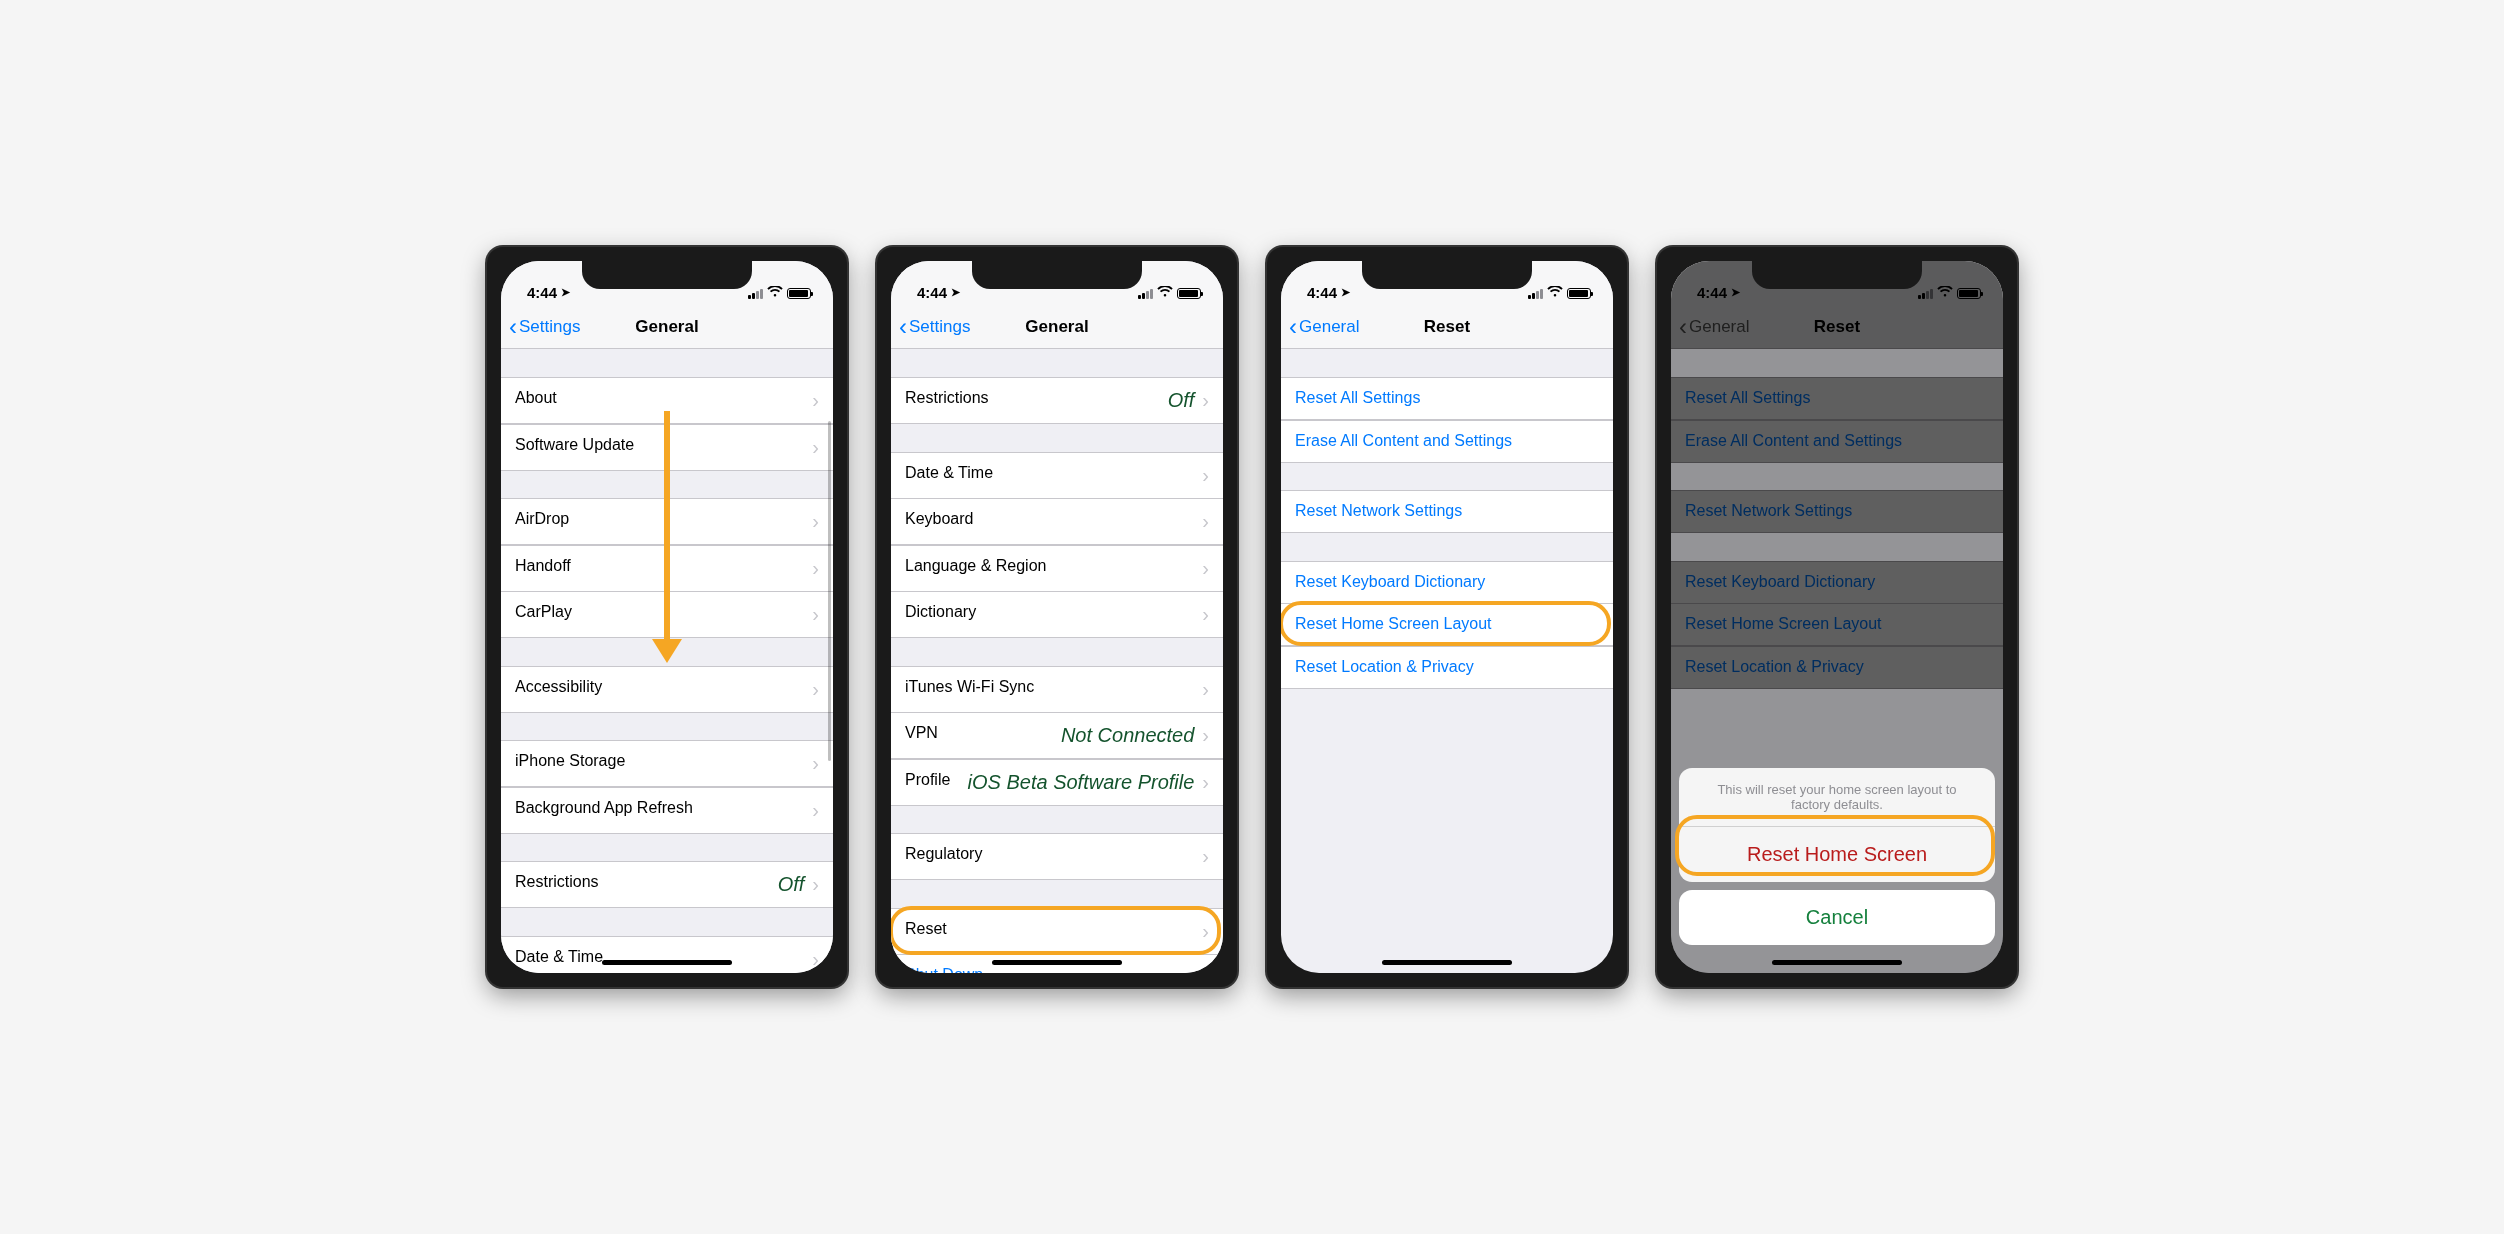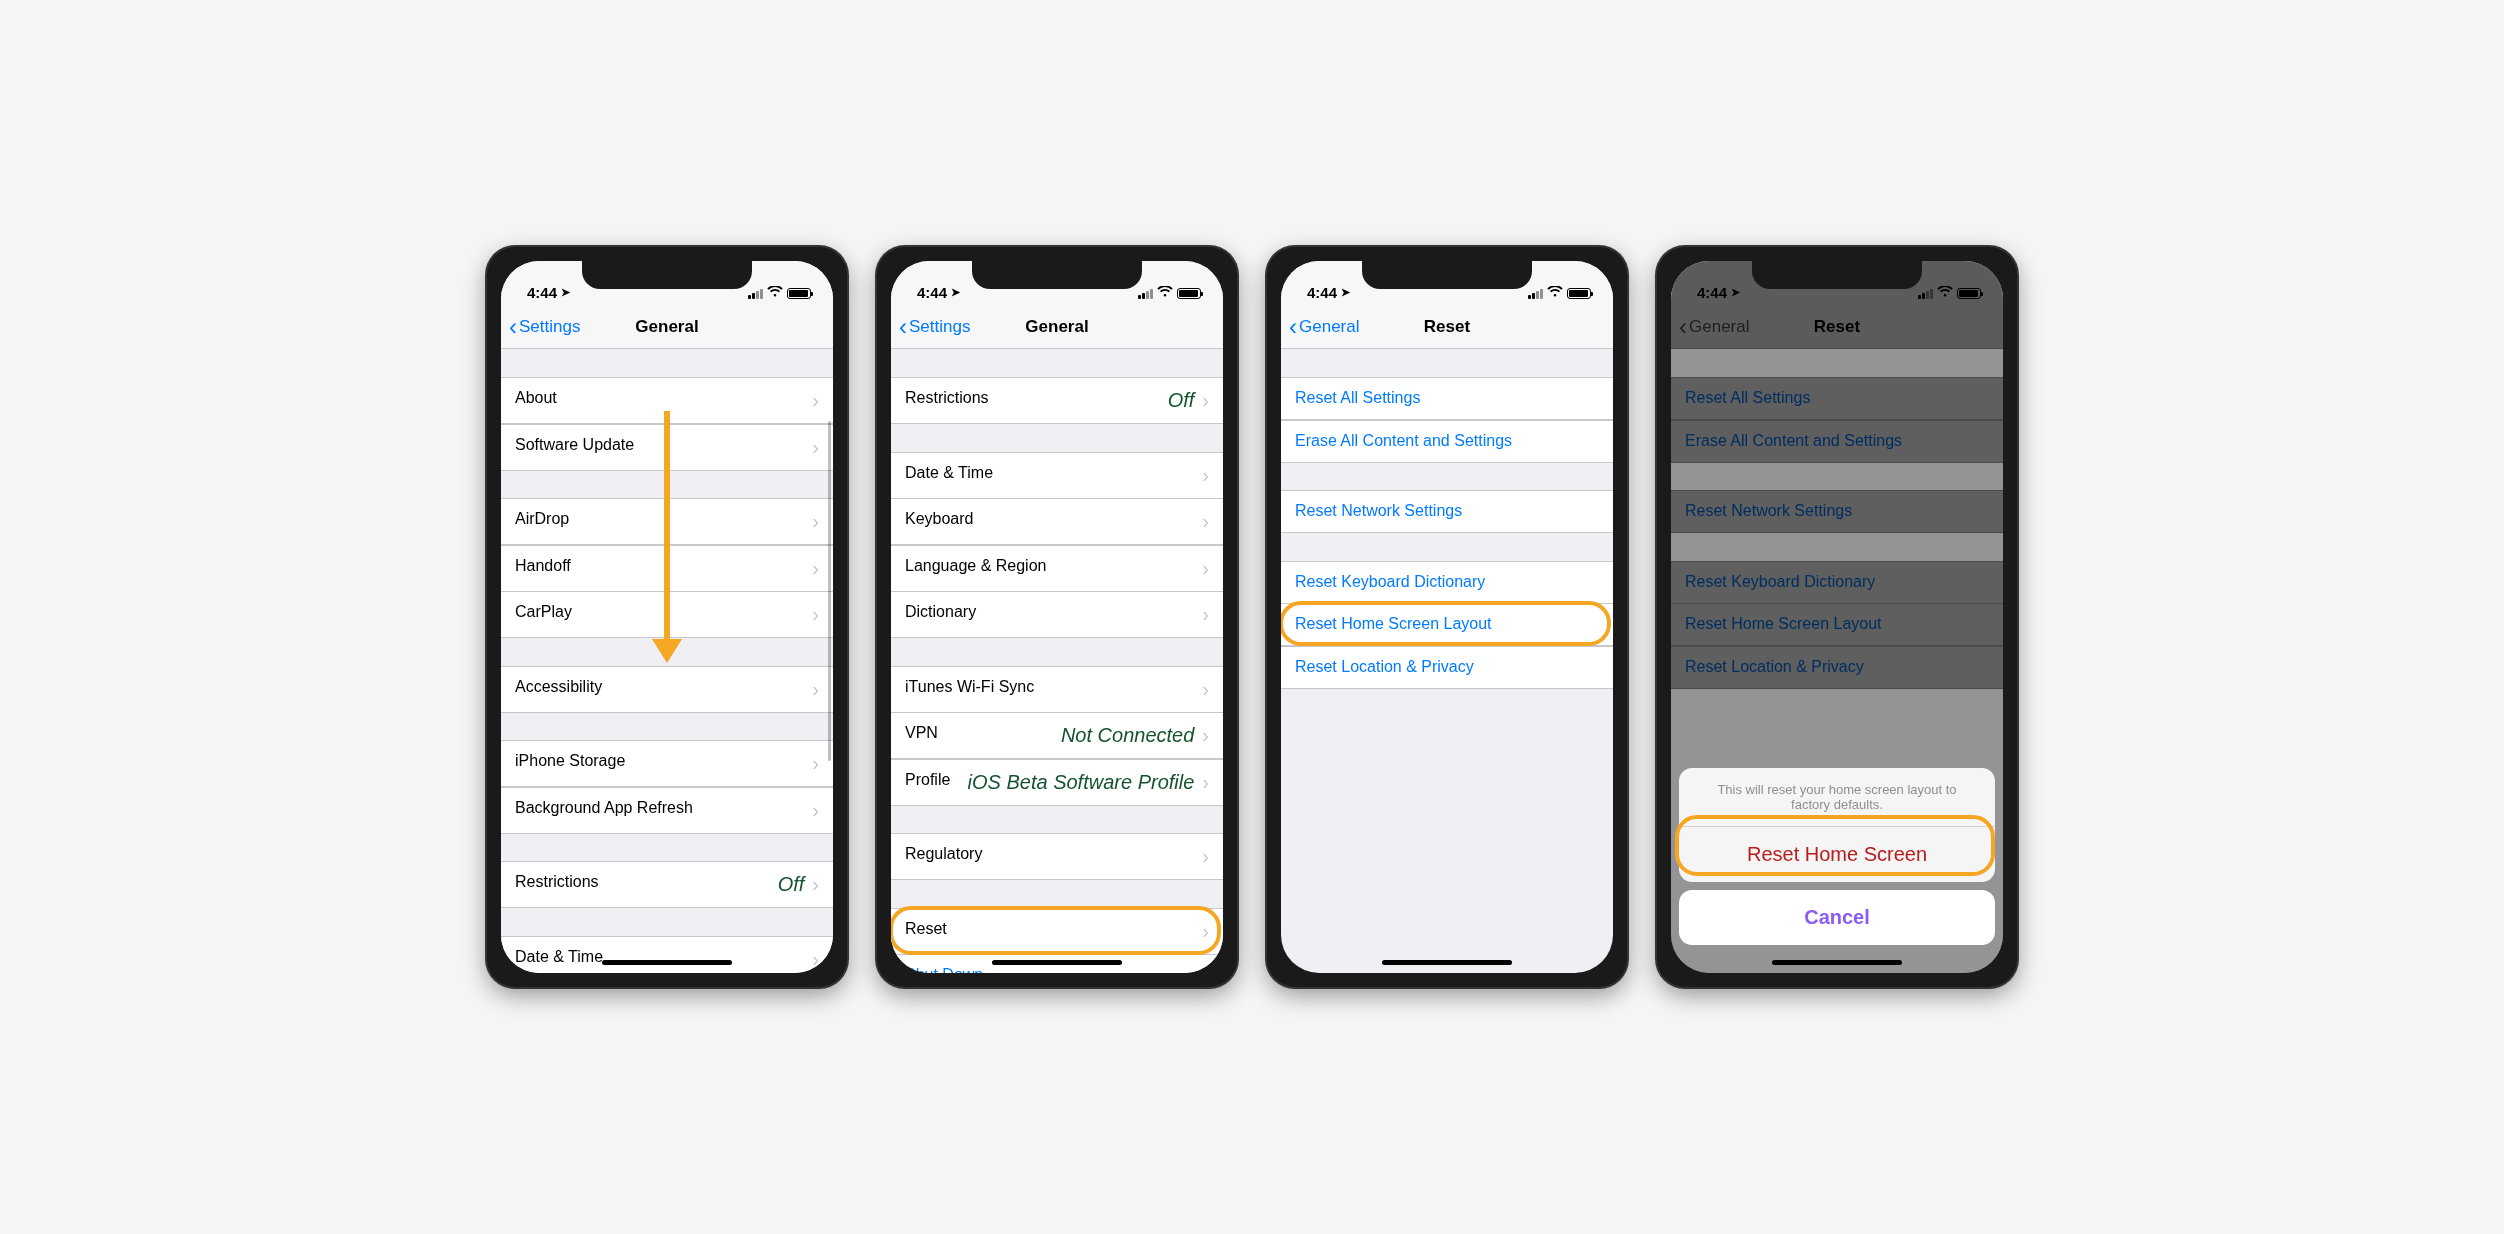--- a/index.html
+++ b/index.html
@@ -13,21 +13,21 @@
     padding: 20px;
   }
   .phones-row {
     display: flex;
     gap: 30px;
   }
   .phone-frame {
     width: 360px;
     height: 740px;
     background: #1a1a1a;
-    border-radius: 28px;
+    border-radius: 16px;
     padding: 14px;
     box-shadow: 0 0 0 2px #333, 0 8px 25px rgba(0,0,0,0.4);
     position: relative;
   }
   .phone-screen {
     width: 100%;
     height: 100%;
     background: #efeff4;
     border-radius: 38px;
     overflow: hidden;
@@ -191,22 +191,22 @@
     padding: 16px;
     font-size: 20px;
     cursor: pointer;
   }
   .sheet-destructive { color: #b91c1c; }
   .sheet-cancel-block {
     background: #fff;
     border-radius: 13px;
   }
   .sheet-cancel {
-    color: #8b5cf6;
-    font-weight: 700;
+    color: #15803d;
+    font-weight: 400;
   }
   .dimmed .status-bar,
   .dimmed .nav-bar,
   .dimmed .content {
     filter: brightness(0.6);
   }
   .dimmed .nav-back { color: #555; }
   .signal-bars { display: inline-flex; align-items: flex-end; gap: 1px; }
   .signal-bars span { width: 3px; background: #8e8e93; border-radius: 1px; }
   .signal-bars span.on { background: #000; }

